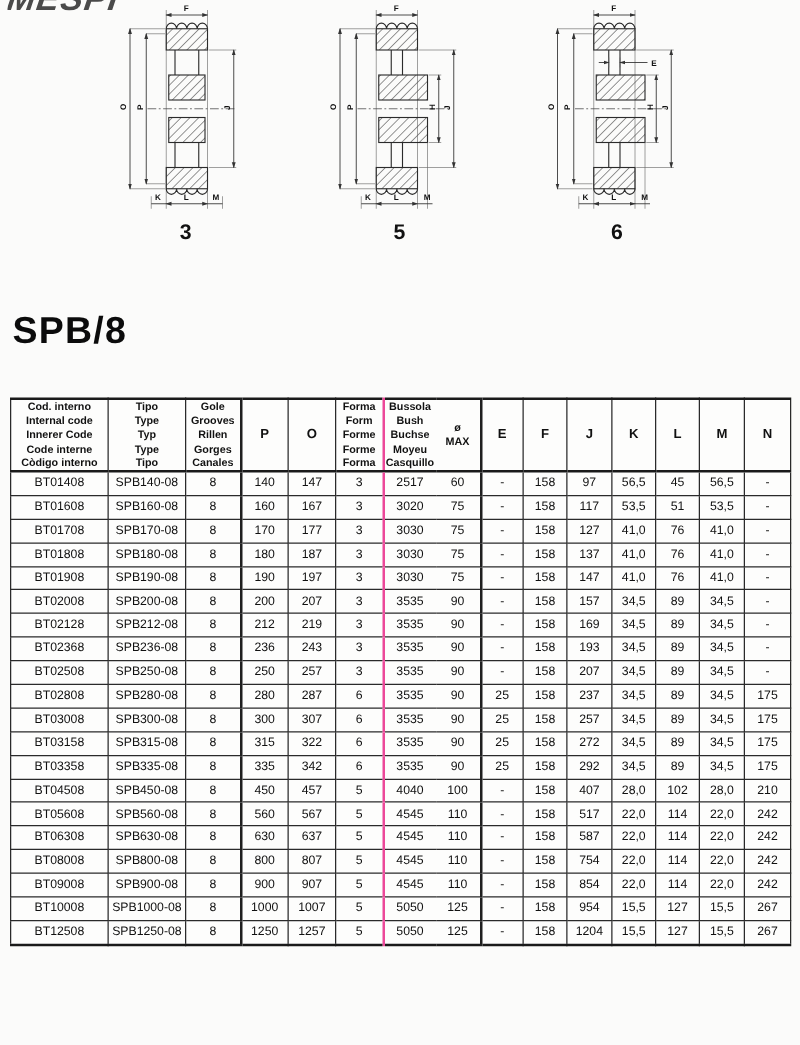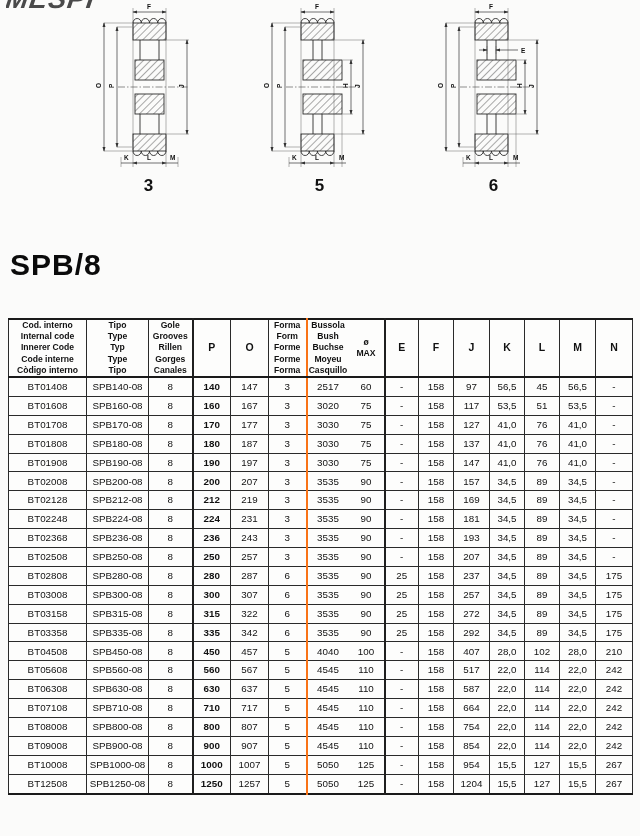--- a/index.html
+++ b/index.html
@@ -36,24 +36,24 @@
   .spec-table{border:1.5px solid #222;border-top:2.2px solid #1a1a1a;border-bottom:2.4px solid #1a1a1a;}
   .spec-table thead th{font-size:8.6px;font-weight:bold;line-height:1.3;white-space:pre-line;height:56px;border-bottom:2px solid #1a1a1a;margin-top:44px;}
   .spec-table thead th.letter{font-size:10.5px;}
   .spec-table tbody td{font-size:9.8px;height:17.9px;line-height:1;}
   
   .c0{width:78px}.c1{width:62px}.c2{width:44px}.c3{width:38px}.c4{width:38px}.c5{width:38px}
   .c6{width:42px}.c7{width:36px}.c8{width:34px}.c9{width:35px}.c10{width:36px}
   .c11{width:35px}.c12{width:35px}.c13{width:36px}.c14{width:37px}
   
   .spec-table th:nth-child(4),.spec-table td:nth-child(4){border-left:2px solid #1f1f1f;}
-  .spec-table th:nth-child(7),.spec-table td:nth-child(7){border-left:2px solid #f97316;border-right:none;}
+  .spec-table th:nth-child(7),.spec-table td:nth-child(7){border-left:2px solid #ec4899;border-right:none;}
   .spec-table th:nth-child(8),.spec-table td:nth-child(8){border-left:none;}
   .spec-table th:nth-child(9),.spec-table td:nth-child(9){border-left:2px solid #1f1f1f;}
-  .spec-table tbody td:nth-child(4){font-weight:bold;}
+  .spec-table tbody td:nth-child(4){font-weight:normal;}
 </style>
 </head>
 <body>
 
 <div class="sheet">
 
   <div class="logo-clip">
     <div class="logo-text">MESPI</div>
   </div>
 
@@ -397,37 +397,20 @@
           <td>90</td>
           <td>-</td>
           <td>158</td>
           <td>169</td>
           <td>34,5</td>
           <td>89</td>
           <td>34,5</td>
           <td>-</td>
         </tr>
         <tr>
-          <td>BT02248</td>
-          <td>SPB224-08</td>
-          <td>8</td>
-          <td>224</td>
-          <td>231</td>
-          <td>3</td>
-          <td>3535</td>
-          <td>90</td>
-          <td>-</td>
-          <td>158</td>
-          <td>181</td>
-          <td>34,5</td>
-          <td>89</td>
-          <td>34,5</td>
-          <td>-</td>
-        </tr>
-        <tr>
           <td>BT02368</td>
           <td>SPB236-08</td>
           <td>8</td>
           <td>236</td>
           <td>243</td>
           <td>3</td>
           <td>3535</td>
           <td>90</td>
           <td>-</td>
           <td>158</td>
@@ -567,37 +550,20 @@
           <td>110</td>
           <td>-</td>
           <td>158</td>
           <td>587</td>
           <td>22,0</td>
           <td>114</td>
           <td>22,0</td>
           <td>242</td>
         </tr>
         <tr>
-          <td>BT07108</td>
-          <td>SPB710-08</td>
-          <td>8</td>
-          <td>710</td>
-          <td>717</td>
-          <td>5</td>
-          <td>4545</td>
-          <td>110</td>
-          <td>-</td>
-          <td>158</td>
-          <td>664</td>
-          <td>22,0</td>
-          <td>114</td>
-          <td>22,0</td>
-          <td>242</td>
-        </tr>
-        <tr>
           <td>BT08008</td>
           <td>SPB800-08</td>
           <td>8</td>
           <td>800</td>
           <td>807</td>
           <td>5</td>
           <td>4545</td>
           <td>110</td>
           <td>-</td>
           <td>158</td>

